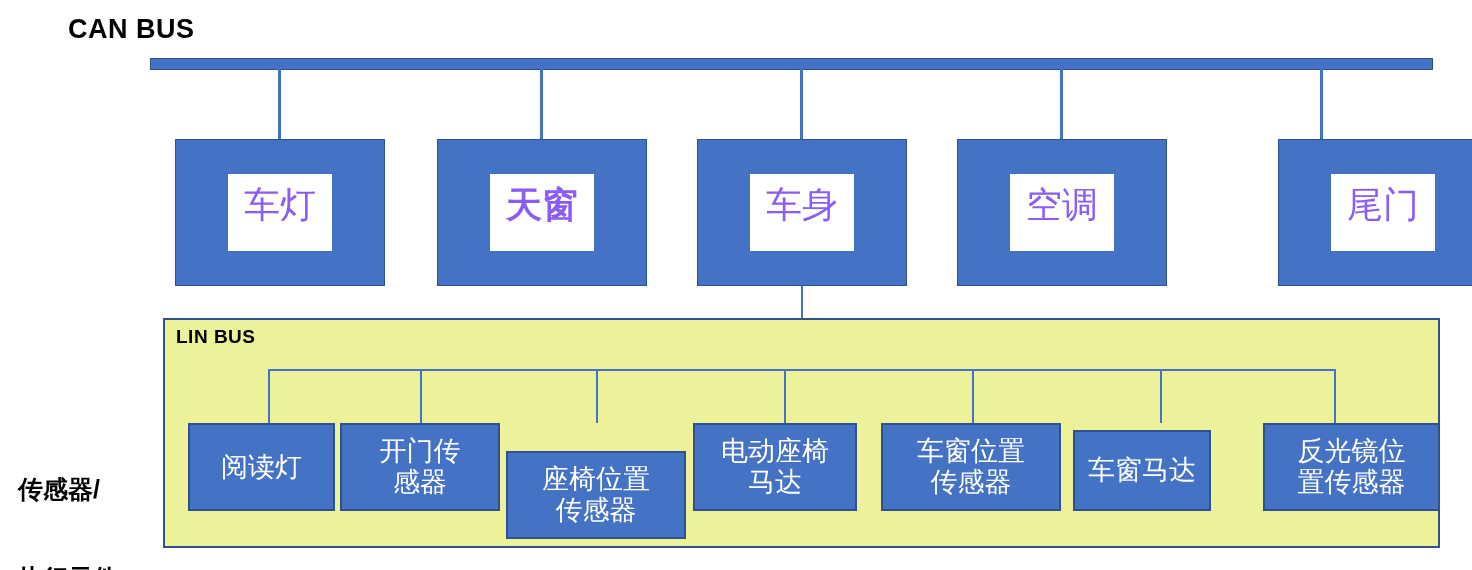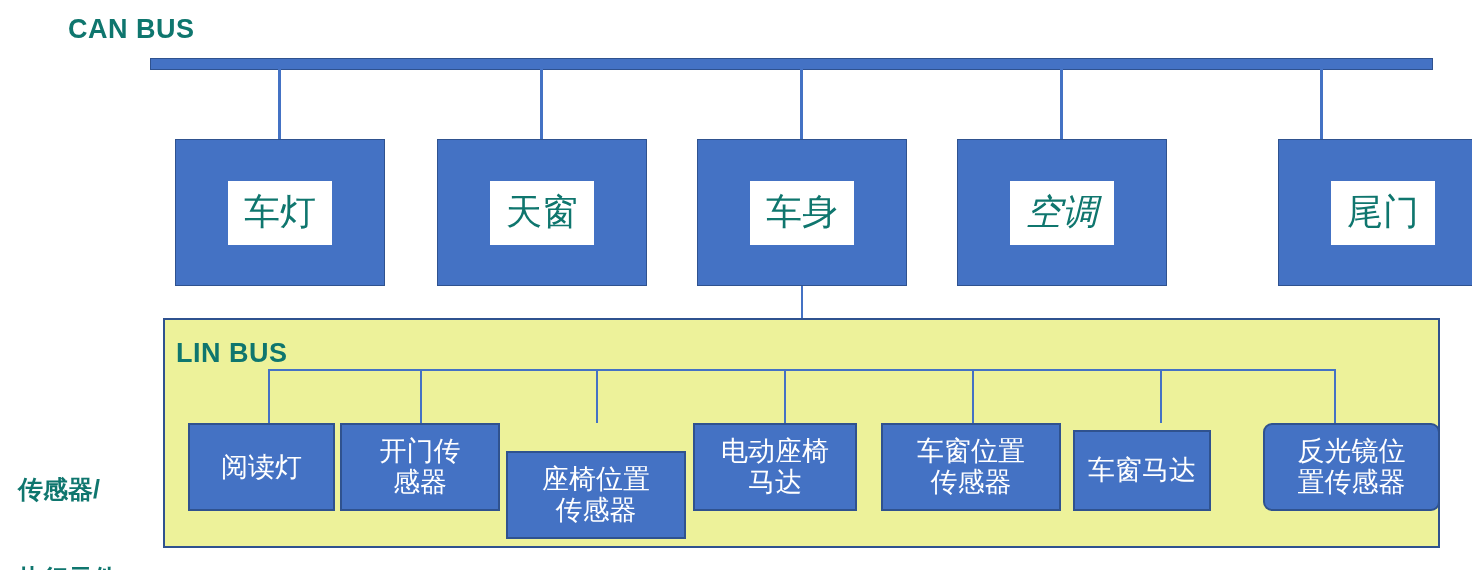--- a/index.html
+++ b/index.html
@@ -14,37 +14,36 @@
     position: relative;
     width: 1472px;
     height: 570px;
     background: #ffffff;
     overflow: hidden;
   }
 
   
   .plain-label {
     position: absolute;
-    color: #0f766e;
+    color: #000000;
     font-weight: bold;
     white-space: pre;
     line-height: 1.18;
   }
   #can-bus-label {
     left: 68px;
     top: 14px;
     font-size: 27px;
     letter-spacing: 0.5px;
   }
   #lin-bus-label {
     left: 176px;
     top: 326px;
-    font-size: 27px;
+    font-size: 19px;
     letter-spacing: 0.5px;
-    margin-top: 12px;
   }
   #side-label {
     left: 18px;
     top: 416px;
     font-size: 25px;
     text-align: left;
   }
   #side-label .ln { display: block; }
 
   
@@ -84,24 +83,24 @@
     height: 147px;
     background: #4472c4;
     border: 1px solid #2f528f;
     box-sizing: border-box;
     display: flex;
     align-items: center;
     justify-content: center;
   }
   .ecu-caption {
     background: #ffffff;
-    color: #0f766e;
+    color: #8b5cf6;
     font-size: 36px;
     line-height: 1;
-    padding: 13px 16px 15px 16px;
+    padding: 13px 16px 28px 16px;
     min-width: 72px;
     text-align: center;
     white-space: pre;
   }
 
   
   #lin-bus-container {
     position: absolute;
     left: 163px;
     top: 318px;
@@ -140,27 +139,27 @@
 
   <div class="vline" style="left:278px; top:69px; height:71px;"></div>
   <div class="vline" style="left:540px; top:69px; height:71px;"></div>
   <div class="vline" style="left:800px; top:69px; height:71px;"></div>
   <div class="vline" style="left:1060px; top:69px; height:71px;"></div>
   <div class="vline" style="left:1320px; top:69px; height:71px;"></div>
 
   <div class="ecu-box" style="left:175px;">
     <span class="ecu-caption">车灯</span>
   </div>
-  <div class="ecu-box" style="left:437px;">
+  <div class="ecu-box" style="left:437px;font-weight:bold;">
     <span class="ecu-caption">天窗</span>
   </div>
   <div class="ecu-box" style="left:697px;">
     <span class="ecu-caption">车身</span>
   </div>
-  <div class="ecu-box" style="left:957px;font-style:italic;">
+  <div class="ecu-box" style="left:957px;">
     <span class="ecu-caption">空调</span>
   </div>
   <div class="ecu-box" style="left:1278px;">
     <span class="ecu-caption">尾门</span>
   </div>
 
   <div class="vline-thin" style="left:801px; top:286px; height:85px;"></div>
 
   <div class="plain-label" id="side-label">
     <span class="ln">传感器/</span>
@@ -184,16 +183,16 @@
   <div class="node-box" style="left:188px; top:423px; width:147px; height:88px;">阅读灯</div>
   <div class="node-box" style="left:340px; top:423px; width:160px; height:88px;">开门传
 感器</div>
   <div class="node-box" style="left:506px; top:423px; width:180px; height:88px;margin-top:28px;">座椅位置
 传感器</div>
   <div class="node-box" style="left:693px; top:423px; width:164px; height:88px;">电动座椅
 马达</div>
   <div class="node-box" style="left:881px; top:423px; width:180px; height:88px;">车窗位置
 传感器</div>
   <div class="node-box" style="left:1073px; top:430px; width:138px; height:81px;">车窗马达</div>
-  <div class="node-box" style="left:1263px; top:423px; width:177px; height:88px;border-radius:9px;">反光镜位
+  <div class="node-box" style="left:1263px; top:423px; width:177px; height:88px;">反光镜位
 置传感器</div>
 
 </div>
 
 </body></html>

